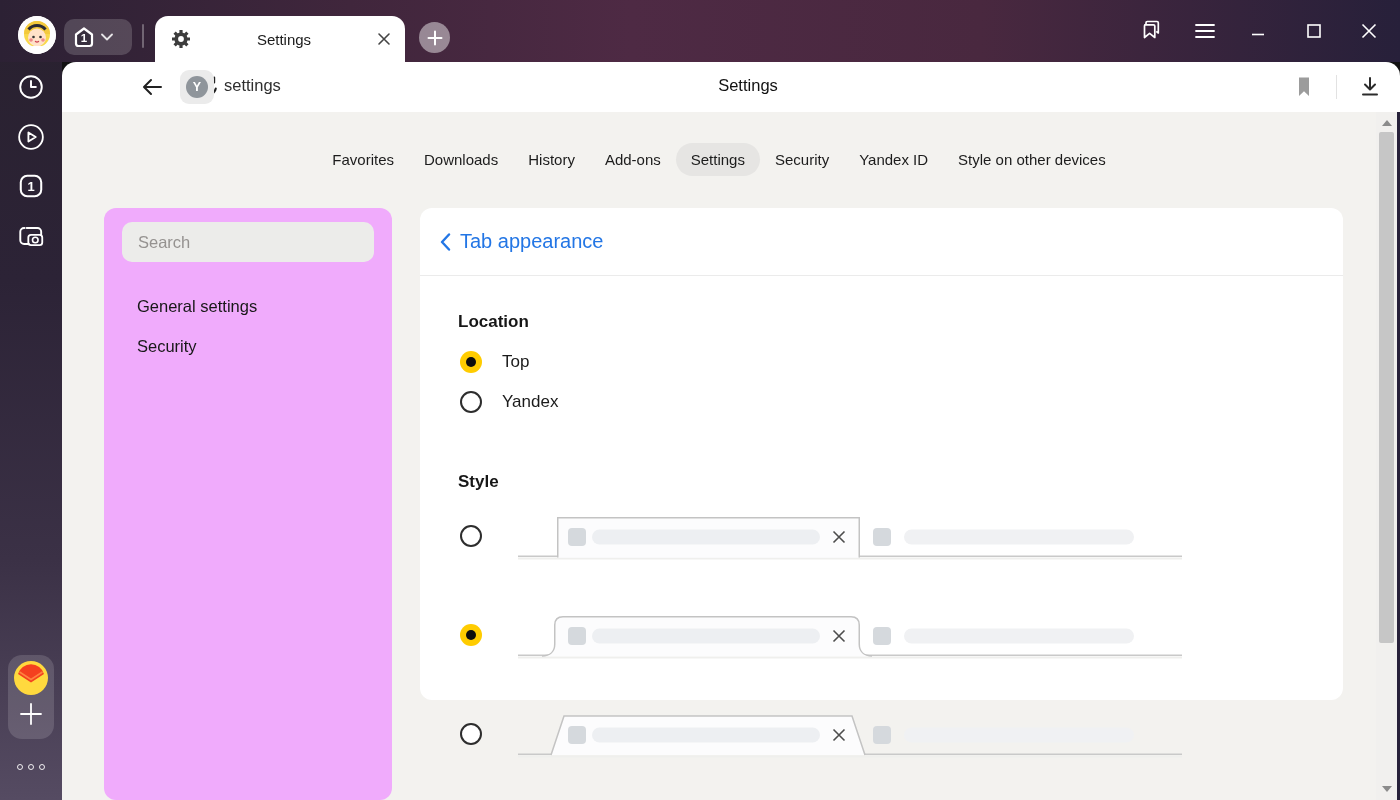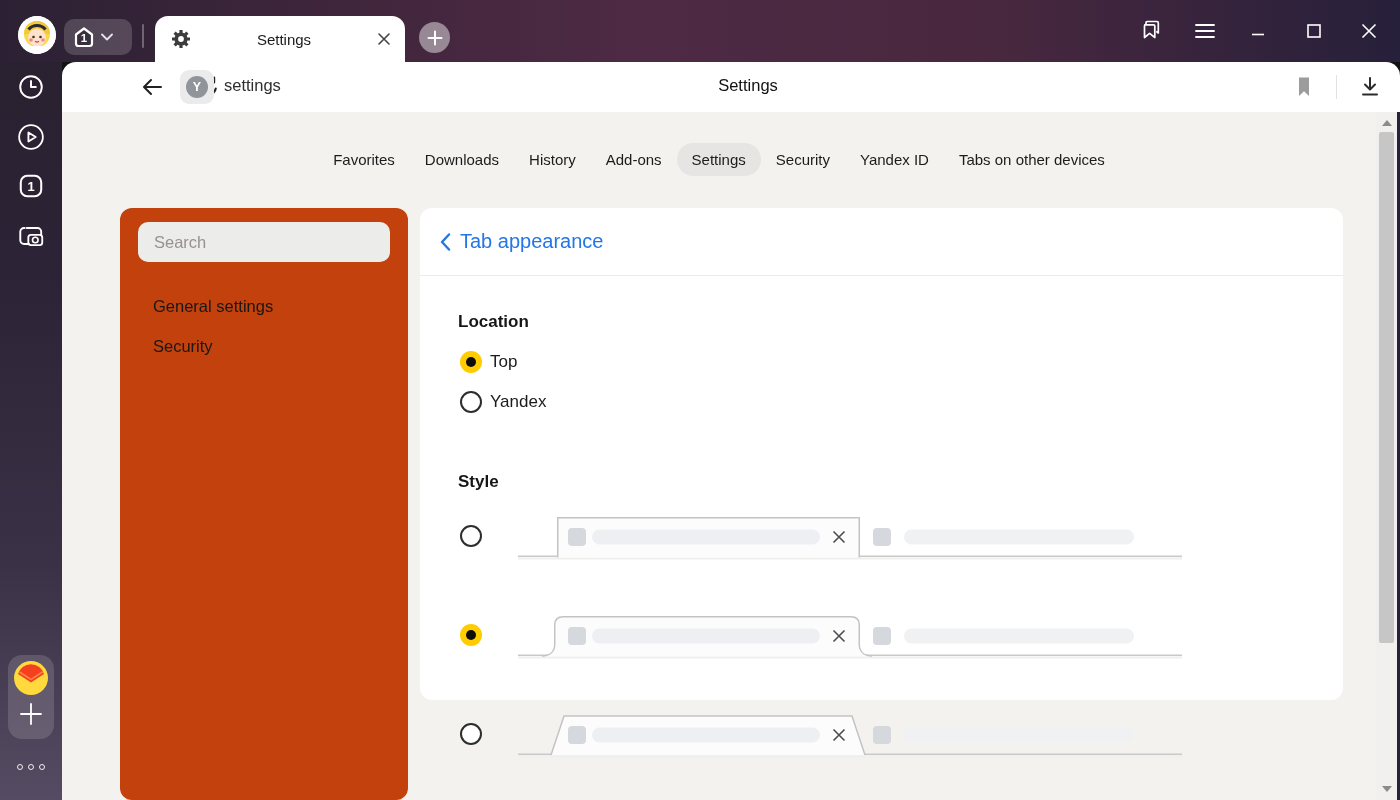--- a/index.html
+++ b/index.html
@@ -52,42 +52,42 @@
 
   
   .page { position:absolute; left:62px; top:112px; width:1314px; height:688px;
     background:#f3f2ef; overflow:hidden; }
   .nav-row { position:absolute; left:0; top:28px; width:100%; height:38px;
     display:flex; align-items:center; justify-content:center; }
   .nav-item { font-size:15px; color:#1c1c1c; padding:8px 15px; border-radius:17px;
     cursor:pointer; white-space:nowrap; }
   .nav-item.active { background:#e6e5e3; }
 
-  .side-panel { position:absolute; left:58px; top:96px; width:288px; height:592px;
-    background:#c2410c; border-radius:12px; }
+  .side-panel { position:absolute; left:42px; top:96px; width:288px; height:592px;
+    background:#f0abfc; border-radius:12px; }
   .search-input { position:absolute; left:18px; top:14px; width:252px; height:40px;
     background:#ececea; border:none; border-radius:10px; padding:0 16px; font-size:16.5px;
     color:#222; font-family:"Liberation Sans", sans-serif; outline:none; }
   .search-input::placeholder { color:#959290; }
   .side-list { position:absolute; left:0; top:78px; width:100%; }
   .side-item { height:40px; display:flex; align-items:center; padding-left:33px;
     font-size:16.5px; color:#181818; cursor:pointer; }
 
   .main-panel { position:absolute; left:358px; top:96px; width:923px; height:492px;
     background:#fff; border-radius:12px; }
   .mp-header { position:absolute; left:0; top:0; width:100%; height:68px; display:flex;
     align-items:center; padding-left:20px; border-bottom:1px solid #ebebeb; }
   .back-link { display:flex; align-items:center; gap:9px; color:#2376e5; cursor:pointer; }
   .back-link .mp-title { font-size:20px; }
   .sec-heading { position:absolute; left:38px; font-size:17px; font-weight:bold; color:#161616; }
   .radio { width:22px; height:22px; border-radius:50%; flex:none; cursor:pointer; }
   .radio.off { border:2px solid #2d2d2d; background:#fff; }
   .radio.on { background:#fc0; position:relative; }
   .radio.on::after { content:""; position:absolute; inset:6px; background:#0d0d0d; border-radius:50%; }
-  .loc-option { position:absolute; left:40px; display:flex; align-items:center; gap:8px; }
+  .loc-option { position:absolute; left:40px; display:flex; align-items:center; gap:20px; }
   .loc-option .opt-label { font-size:17px; color:#1b1b1b; }
   .style-radio { position:absolute; left:40px; }
   .style-preview { position:absolute; left:98px; width:664px; height:50px; }
 
   
   .scrollbar { position:absolute; left:1376px; top:112px; width:21px; height:688px; background:#f1f0ee; }
   .sb-thumb { position:absolute; left:3px; top:20px; width:15px; height:511px; background:#c6c6c6; border-radius:2px; }
   .sb-up { position:absolute; left:50%; transform:translateX(-50%); top:8px; width:0; height:0;
     border-left:5px solid transparent; border-right:5px solid transparent; border-bottom:6px solid #8b8b8b; }
   .sb-down { position:absolute; left:50%; transform:translateX(-50%); bottom:8px; width:0; height:0;
@@ -272,21 +272,21 @@
   <div class="page">
 
     <div class="nav-row">
       <div class="nav-item">Favorites</div>
       <div class="nav-item">Downloads</div>
       <div class="nav-item">History</div>
       <div class="nav-item">Add-ons</div>
       <div class="nav-item active">Settings</div>
       <div class="nav-item">Security</div>
       <div class="nav-item">Yandex ID</div>
-      <div class="nav-item">Tabs on other devices</div>
+      <div class="nav-item">Style on other devices</div>
     </div>
 
     <div class="side-panel">
       <input class="search-input" type="text" placeholder="Search" style="">
       <div class="side-list">
         <div class="side-item">General settings</div>
         <div class="side-item">Security</div>
       </div>
     </div>
 

